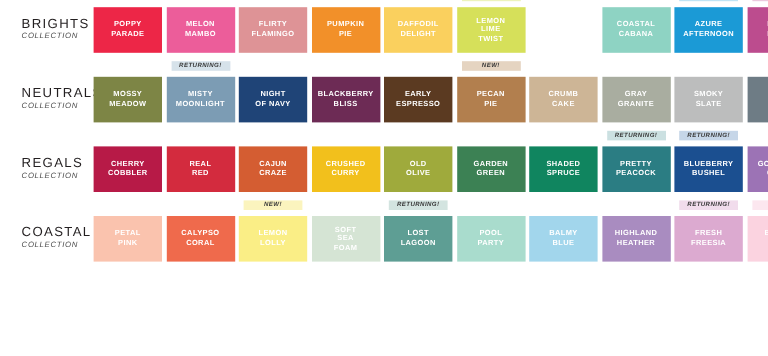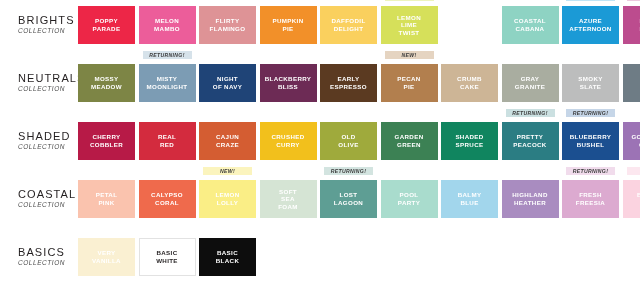--- a/index.html
+++ b/index.html
@@ -149,21 +149,21 @@
 SLATE</span>
         </div>
         <div class="cell" style="left: 544.5px; background: rgb(110, 124, 133);">
           <span class="cname">BASIC
 GRAY</span>
         </div>
       </div>
     </div>
     <div class="row" style="top: 116px;">
       <div class="row-label">
-        <div class="row-title">SHADED</div>
+        <div class="row-title">REGALS</div>
         <div class="row-sub">COLLECTION</div>
       </div>
       <div class="cells">
         <div class="cell" style="left: 0px; background: rgb(183, 26, 71);">
           <span class="cname">CHERRY
 COBBLER</span>
         </div>
         <div class="cell" style="left: 60.5px; background: rgb(211, 43, 62);">
           <span class="cname">REAL
 RED</span>
@@ -250,33 +250,13 @@
 FREESIA</span>
         </div>
         <div class="tag" style="left: 488px; width: 49px; background: rgb(241, 220, 236);">RETURNING!</div>
         <div class="cell" style="left: 544.5px; background: rgb(251, 211, 224);">
           <span class="cname">BUBBLE
 BATH</span>
         </div>
         <div class="tag" style="left: 548.5px; width: 49px; background: rgb(252, 231, 239);">NEW!</div>
       </div>
     </div>
-    <div class="row" style="top: 232px;">
-      <div class="row-label">
-        <div class="row-title">BASICS</div>
-        <div class="row-sub">COLLECTION</div>
-      </div>
-      <div class="cells">
-        <div class="cell" style="left: 0px; background: rgb(250, 240, 210);">
-          <span class="cname">VERY
-VANILLA</span>
-        </div>
-        <div class="cell bordered dark-text" style="left: 60.5px; background: rgb(255, 255, 255);">
-          <span class="cname">BASIC
-WHITE</span>
-        </div>
-        <div class="cell" style="left: 121px; background: rgb(13, 13, 13);">
-          <span class="cname">BASIC
-BLACK</span>
-        </div>
-      </div>
-    </div>
   </div>
 
 </body></html>

